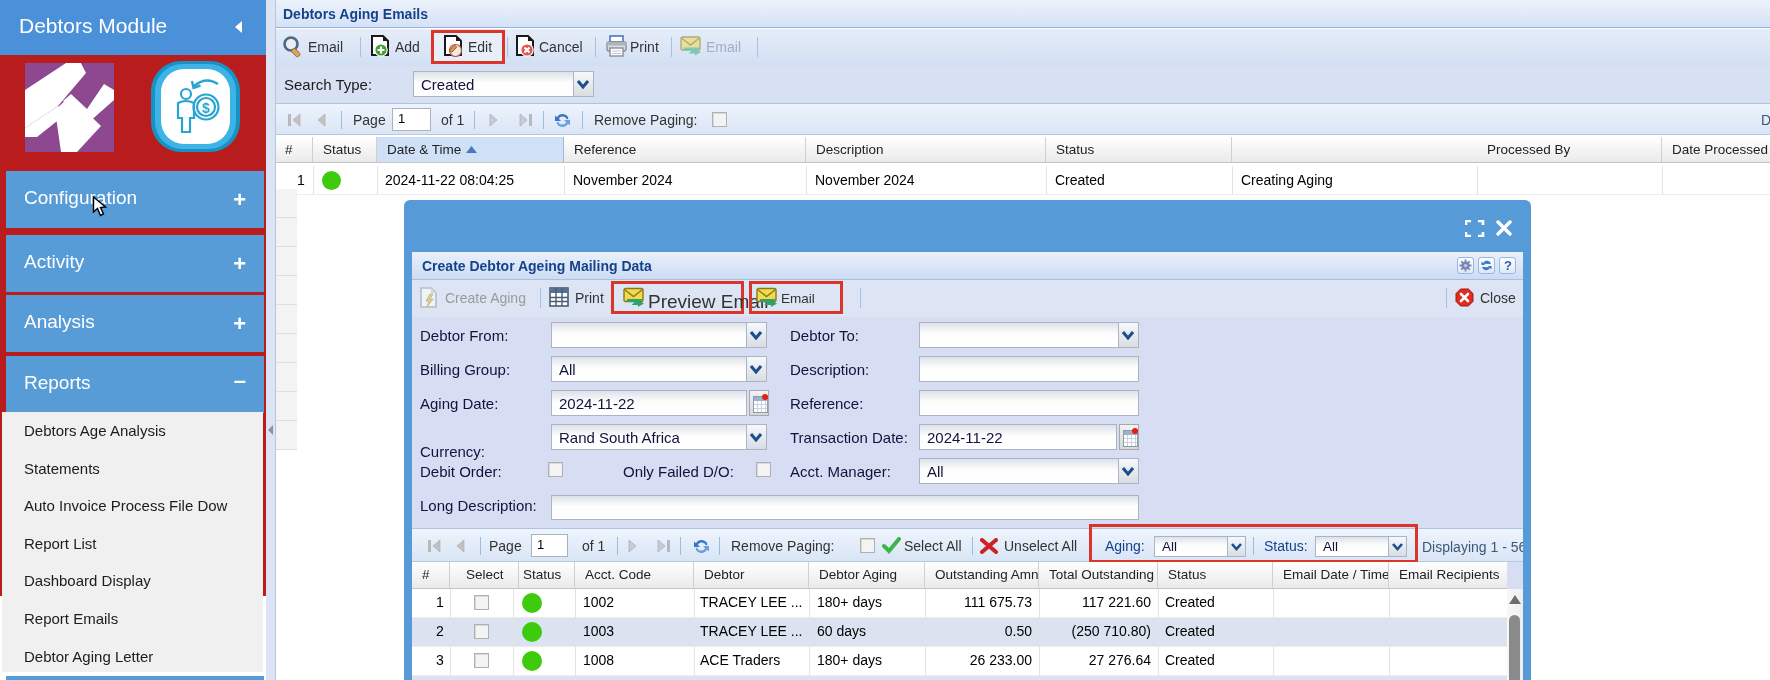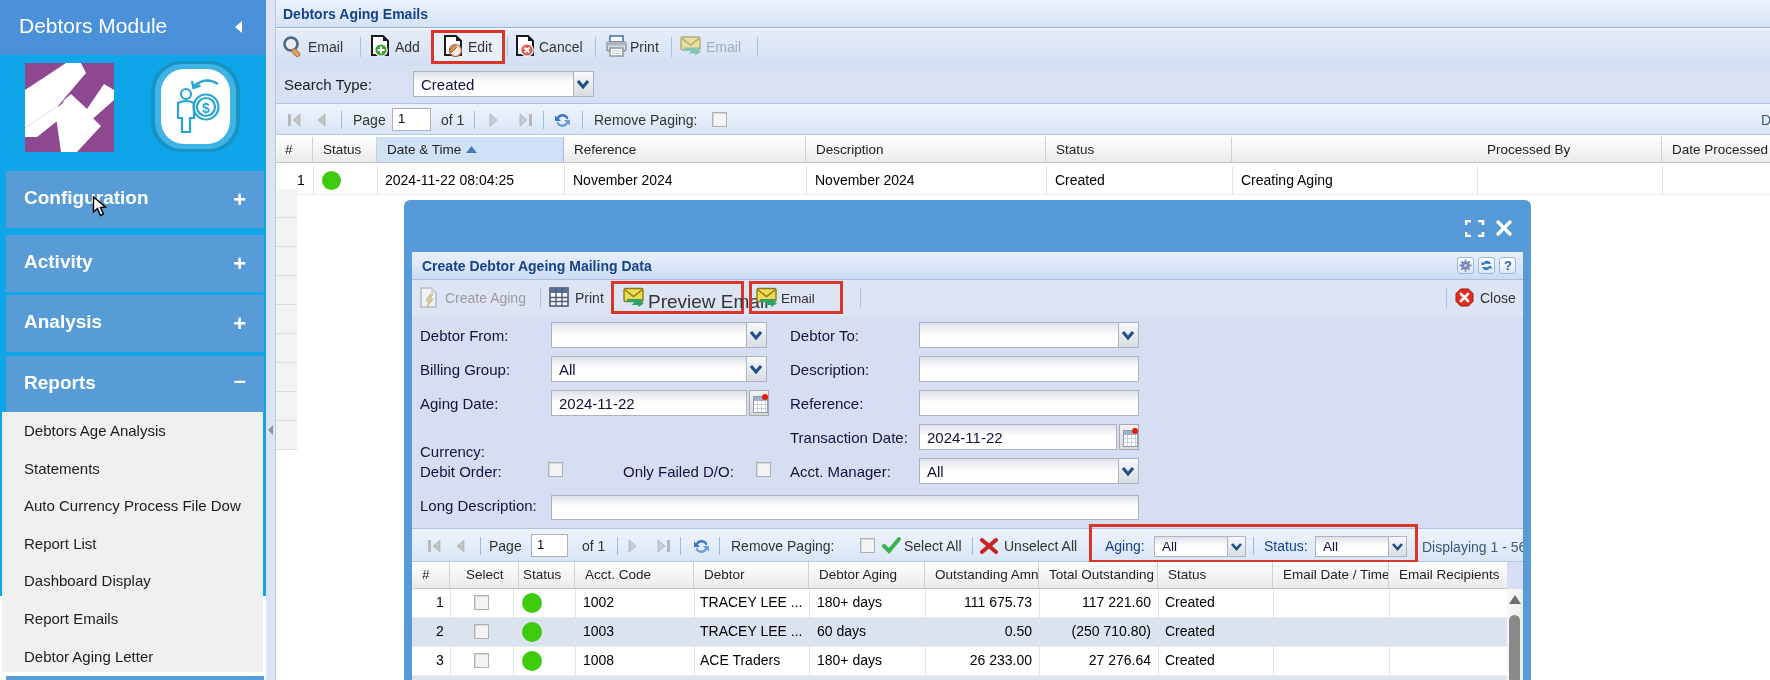--- a/index.html
+++ b/index.html
@@ -2,25 +2,25 @@
 <html><head>
 <meta charset="utf-8">
 <style>
 * { margin:0; padding:0; box-sizing:border-box; }
 html,body { width:1770px; height:680px; overflow:hidden; background:#fff;
   font-family:"Liberation Sans", sans-serif; }
 .abs { position:absolute; }
 body { position:relative; }
 
 
-#sidebar { left:0; top:0; width:266px; height:596px; background:#0ea5e9; }
+#sidebar { left:0; top:0; width:266px; height:596px; background:#b91c1c; }
 #sbhead { left:0; top:0; width:266px; height:55px; background:#4a91d9; }
 #sbhead .t { position:absolute; left:19px; top:14px; color:#fff; font-size:21px; }
 .accordion { position:absolute; left:6px; width:258px; height:57px; background:#579bd7; }
-.accordion .t { position:absolute; left:18px; top:16px; color:#fff; font-size:19px; font-weight:bold;text-align:right; }
+.accordion .t { position:absolute; left:18px; top:16px; color:#fff; font-size:19px; font-weight:normal;text-align:right; }
 .accordion .pm { position:absolute; right:18px; top:16px; color:#fff; font-size:22px; font-weight:bold; }
 #submenu { left:2px; top:412px; width:261px; height:260px; background:#f0f0f0; }
 #submenu div { position:absolute; left:22px; color:#1c1c1c; font-size:15px; }
 #divider { left:266px; top:0; width:9px; height:680px; background:#dce3f5; }
 
 
 #main { left:275px; top:0; width:1495px; height:680px; background:#fff; }
 #titlebar { left:0; top:0; width:1495px; height:28px;
   background:linear-gradient(#ecf2fb,#d5e2f6); border-bottom:1px solid #8fb1dc; }
 #titlebar .t { position:absolute; left:8px; top:6px; color:#15428b; font-size:14px; font-weight:bold; }
@@ -117,21 +117,21 @@
       <span class="pm">+</span>
     </div>
   <div class="accordion" style="top:356px">
       <span class="t">Reports</span>
       <span class="pm" style="top:12px">–</span>
     </div>
   <div class="accordion" style="top:676px;height:4px"></div>
   <div class="abs" id="submenu">
     <div style="top:10px">Debtors Age Analysis</div>
     <div style="top:48px">Statements</div>
-    <div style="top:85px">Auto Currency Process File Dow</div>
+    <div style="top:85px">Auto Invoice Process File Dow</div>
     <div style="top:123px">Report List</div>
     <div style="top:160px">Dashboard Display</div>
     <div style="top:198px">Report Emails</div>
     <div style="top:236px">Debtor Aging Letter</div>
   </div>
 </div>
 <div class="abs" id="divider">
   <svg class="abs" style="left:1px;top:424px" width="7" height="12">
       <path d="M6 1 L1 6 L6 11 Z" fill="#8b93a5"></path>
     </svg>
@@ -389,20 +389,28 @@
 
     <span class="flbl" style="left:8px;top:143px">Aging Date:</span>
     <div class="field" style="left:139px;top:138px;width:196px;height:26px">
         <span class="fieldtxt">2024-11-22</span>
       </div>
     <div class="calbtn" style="left:337px;top:138px"></div>
     <span class="flbl" style="left:378px;top:143px">Reference:</span>
     <div class="field" style="left:507px;top:138px;width:220px;height:26px"></div>
 
     <span class="flbl" style="left:8px;top:191px">Currency:</span>
+    <div class="field combo" style="left:139px;top:172px;width:216px">
+        <span class="fieldtxt">Rand South Africa</span>
+        <div class="combo-trig">
+          <svg width="12" height="9" style="position:absolute;left:3px;top:8px">
+            <path d="M1 1 L6 7 L11 1" fill="none" stroke="#1e4e8c" stroke-width="3"></path>
+          </svg>
+        </div>
+      </div>
     <span class="flbl" style="left:378px;top:177px">Transaction Date:</span>
     <div class="field" style="left:507px;top:172px;width:198px;height:26px">
         <span class="fieldtxt">2024-11-22</span>
       </div>
     <div class="calbtn" style="left:707px;top:172px"></div>
 
     <span class="flbl" style="left:8px;top:211px">Debit Order:</span>
     <div class="checkbox" style="left:136px;top:210px"></div>
     <span class="flbl" style="left:211px;top:211px">Only Failed D/O:</span>
     <div class="checkbox" style="left:344px;top:210px"></div>

